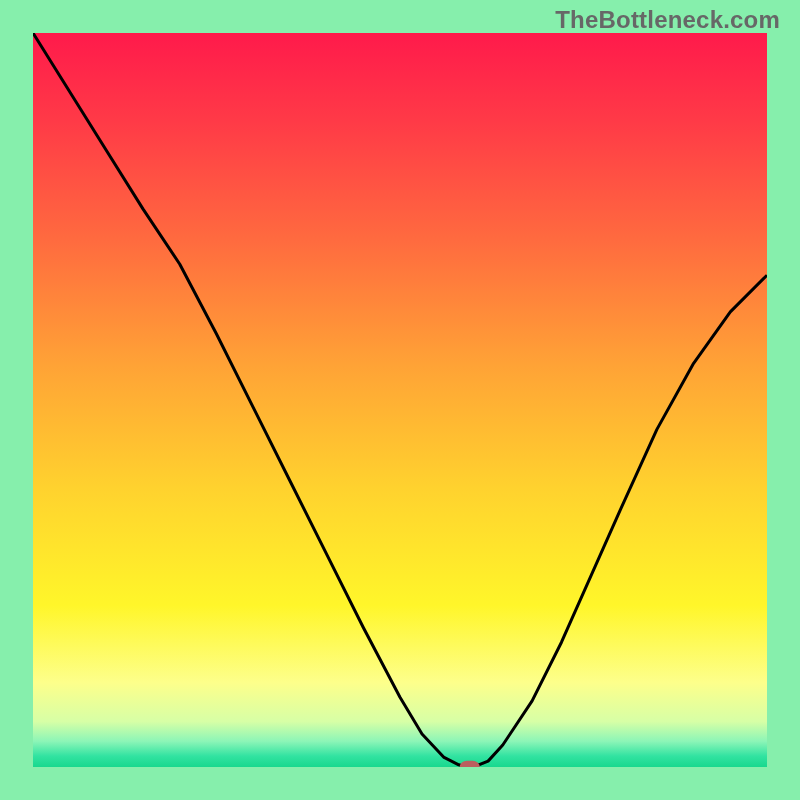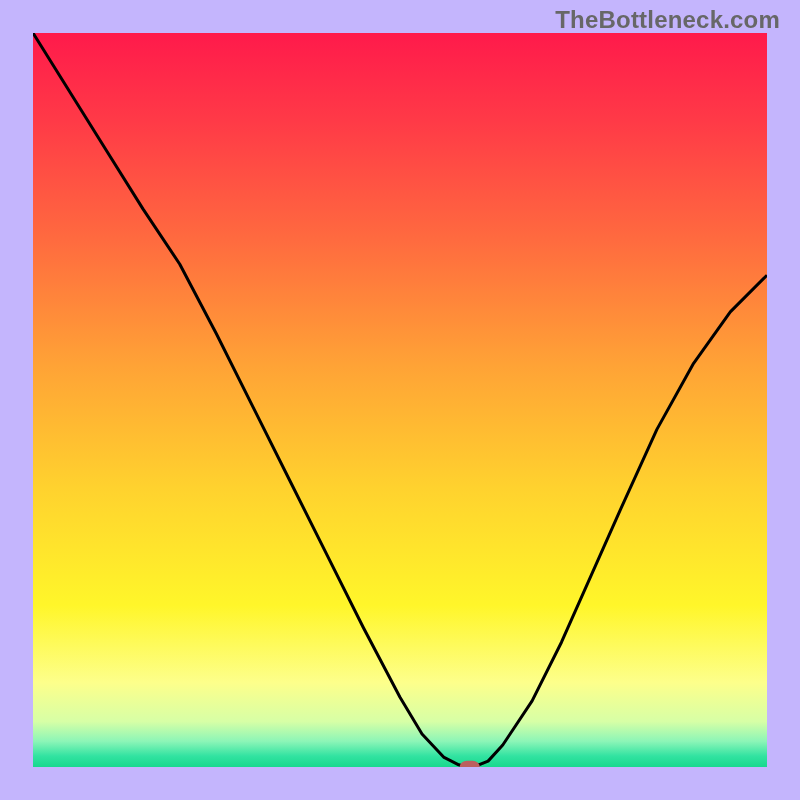--- a/index.html
+++ b/index.html
@@ -8,21 +8,21 @@
     width: 800px;
     height: 800px;
     background: #000;
     font-family: Arial, Helvetica, sans-serif;
     overflow: hidden;
   }
   .frame {
     position: relative;
     width: 800px;
     height: 800px;
-    background: #c4b5fd;
+    background: #86efac;
   }
   .plot-area {
     position: absolute;
     left: 33px;
     top: 33px;
     width: 734px;
     height: 734px;
     overflow: hidden;
   }
   .plot-area svg {

